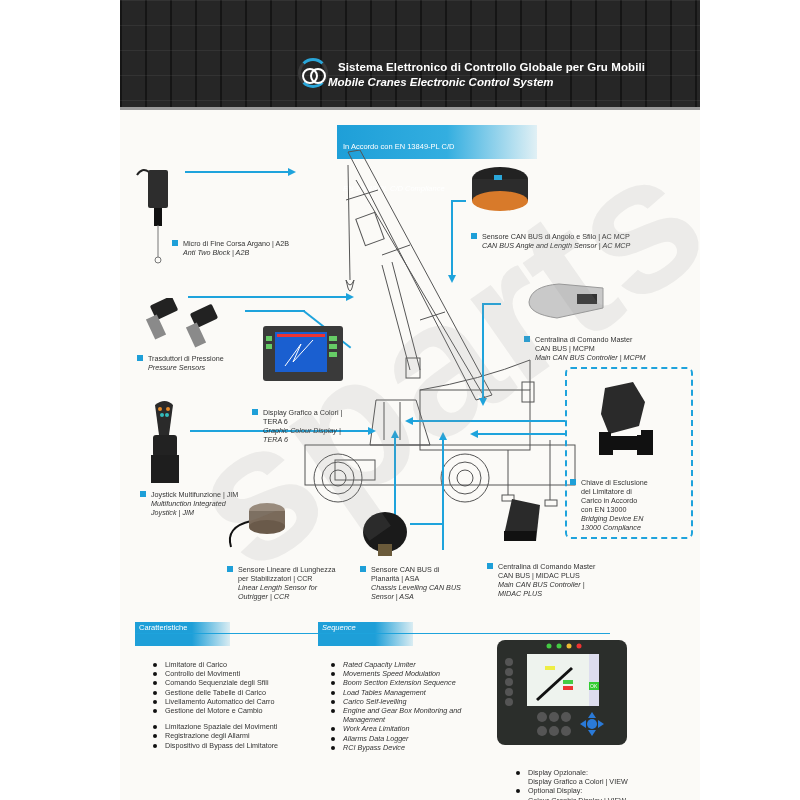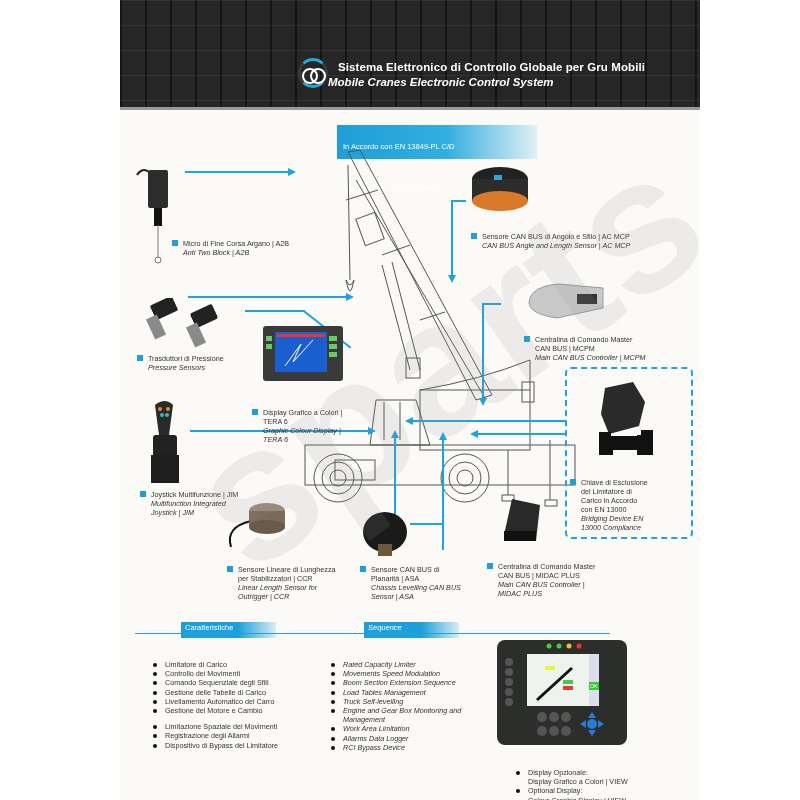--- a/index.html
+++ b/index.html
@@ -18,21 +18,21 @@
   .compliance i{display:block;margin-top:32px;}
   .lbl{position:absolute;font-size:7.2px;line-height:9px;color:#333;}
   .lbl .it{font-style:italic;}
   .lbl .sq{position:absolute;left:-11px;top:1px;width:6px;height:6px;background:#1e9fd8;}
   .line{position:absolute;background:#1ea3dc;}
   .arrowR{position:absolute;width:0;height:0;border-top:4px solid transparent;border-bottom:4px solid transparent;border-left:8px solid #1ea3dc;}
   .arrowL{position:absolute;width:0;height:0;border-top:4px solid transparent;border-bottom:4px solid transparent;border-right:8px solid #1ea3dc;}
   .arrowU{position:absolute;width:0;height:0;border-left:4px solid transparent;border-right:4px solid transparent;border-bottom:8px solid #1ea3dc;}
   .arrowD{position:absolute;width:0;height:0;border-left:4px solid transparent;border-right:4px solid transparent;border-top:8px solid #1ea3dc;}
   .dashbox{position:absolute;left:445px;top:367px;width:128px;height:172px;border:2px dashed #1ea3dc;border-radius:6px;box-sizing:border-box;}
-  .sec-head{position:absolute;height:16px;color:#fff;font-size:7.5px;line-height:12px;padding-left:4px;box-sizing:border-box;margin-left:46px;}
+  .sec-head{position:absolute;height:24px;color:#fff;font-size:7.5px;line-height:12px;padding-left:4px;box-sizing:border-box;}
   .sec-rule{position:absolute;left:15px;top:633px;width:475px;height:1px;background:#1ea3dc;}
   ul.bl{position:absolute;margin:16px;padding:0;list-style:none;font-size:7.2px;line-height:9.2px;color:#333;}
   ul.bl li{position:relative;padding-left:14px;}
   ul.bl li::before{content:"";position:absolute;left:2px;top:3px;width:4px;height:4px;border-radius:50%;background:#111;}
   ul.bl li.gap{margin-top:7px;}
   .dev{position:absolute;}
   .watermark{position:absolute;left:40px;top:250px;font-size:190px;font-weight:bold;color:rgba(150,150,150,0.14);transform:rotate(-35deg);pointer-events:none;white-space:nowrap;}
 </style>
 </head>
 <body>
@@ -269,21 +269,21 @@
     <li class="gap">Limitazione Spaziale dei Movimenti</li>
     <li>Registrazione degli Allarmi</li>
     <li>Dispositivo di Bypass del Limitatore</li>
   </ul>
 
   <ul class="bl" style="left:193px;top:644px;width:170px;font-style:italic">
     <li>Rated Capacity Limiter</li>
     <li>Movements Speed Modulation</li>
     <li>Boom Section Extension Sequence</li>
     <li>Load Tables Management</li>
-    <li>Truck Self-levelling</li>
+    <li>Carico Self-levelling</li>
     <li>Engine and Gear Box Monitoring and Management</li>
     <li>Work Area Limitation</li>
     <li>Allarms Data Logger</li>
     <li>RCI Bypass Device</li>
   </ul>
 
   <svg class="dev" style="left:377px;top:640px" width="130" height="105" viewBox="0 0 130 105">
     <rect x="0" y="0" width="130" height="105" rx="8" fill="#2b2e2b"></rect>
     <circle cx="52" cy="6" r="2.5" fill="#4c4"></circle>
       <circle cx="62" cy="6" r="2.5" fill="#4c4"></circle>

